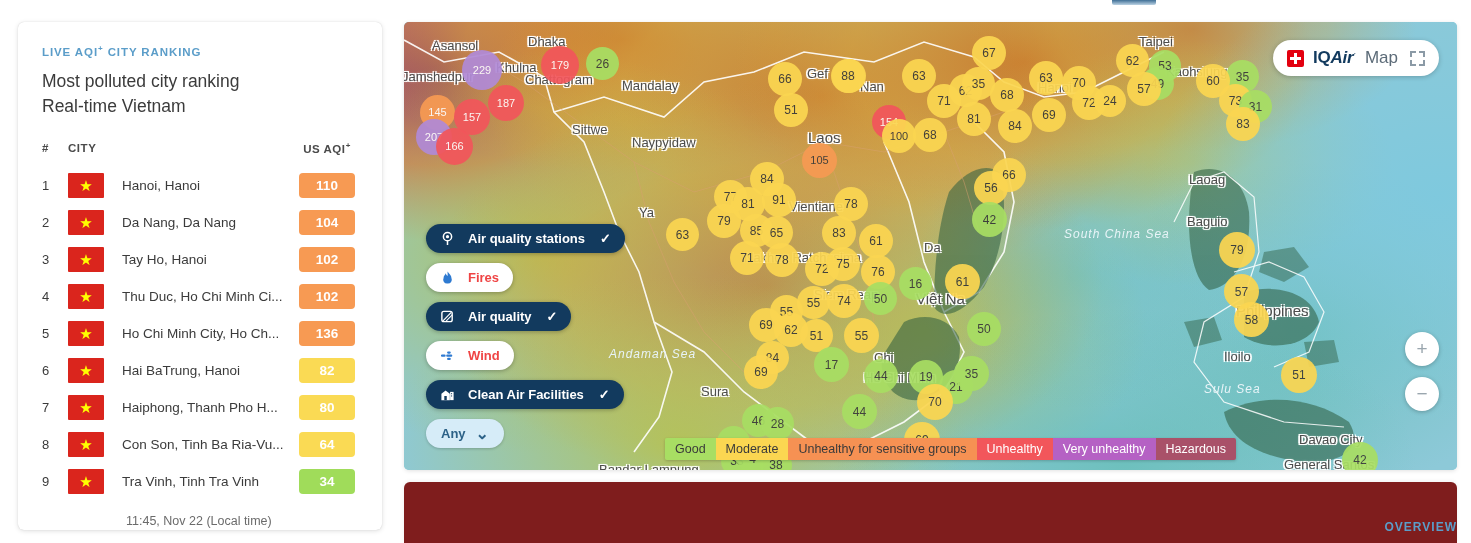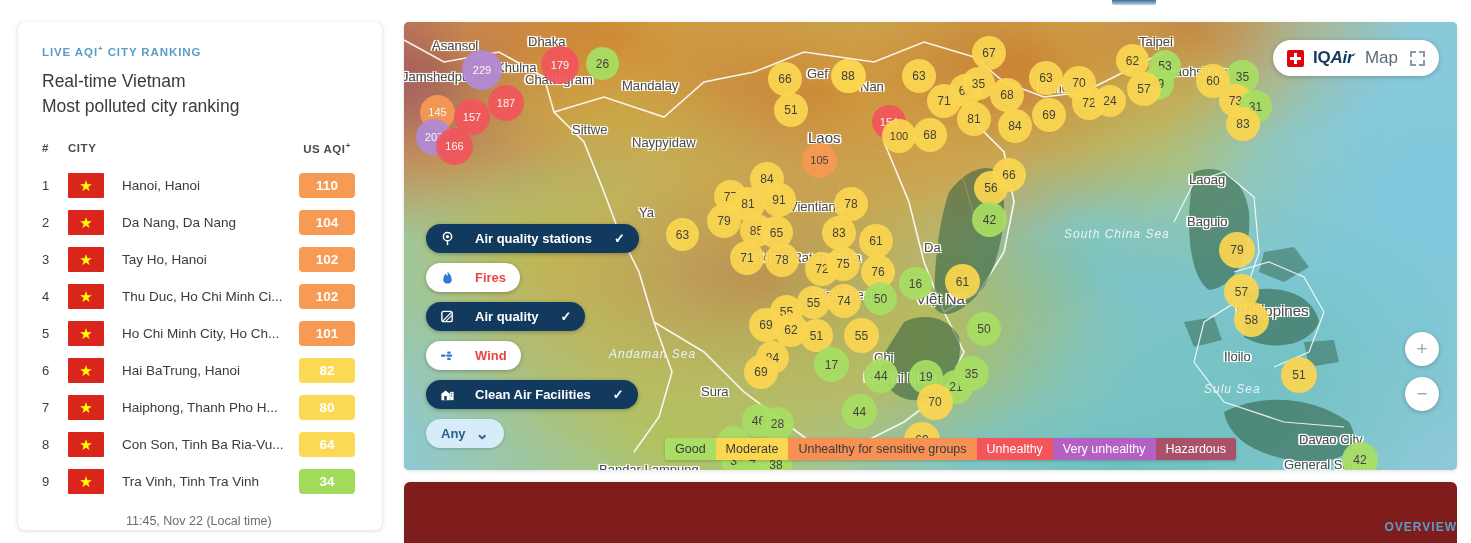--- a/index.html
+++ b/index.html
@@ -91,21 +91,21 @@
   }
   .plabel.sea {
     color:#e8f4f8; font-style: italic; font-size:12px;
     text-shadow: none; letter-spacing: 1px;
   }
   .plabel.big { font-size: 15px; }
 
   
   .layers { position: absolute; left: 22px; top: 202px; z-index: 6; }
   .pill {
-    display: inline-flex; align-items: center; gap: 20px;
+    display: inline-flex; align-items: center; gap: 13px;
     padding: 7px 14px; border-radius: 18px;
     font-size: 13px; font-weight: 700; margin-bottom: 10px;
     box-shadow: 0 1px 4px rgba(0,0,0,0.28); cursor: pointer;
     white-space: nowrap;
   }
   .pill.on { background: #123a5e; color: #ffffff; }
   .pill.off { background: #ffffff; color: #ef4444; font-weight: 600; }
   .pill .chk { font-size: 13px; font-weight: 700; margin-left: 2px; }
   .pill .ico { display:inline-flex; width:15px; height:15px; }
   .pillrow { display: block; }
@@ -184,22 +184,22 @@
 
 <div class="page">
 
   <div class="topstrip"></div>
 
   <div class="sidebar">
     <div class="kicker">
       <span>LIVE AQI</span><sup>+</sup><span> CITY RANKING</span>
     </div>
     <div class="title">
+      <div>Most polluted city ranking</div>
       <div>Real-time Vietnam</div>
-      <div>Most polluted city ranking</div>
     </div>
 
     <table class="tbl">
       <thead>
         <tr>
           <th class="c-rank">#</th>
           <th colspan="2">CITY</th>
           <th class="c-aqi"><span>US AQI</span><sup>+</sup></th>
         </tr>
       </thead>
@@ -255,21 +255,21 @@
           <tr>
             <td class="rank">5</td>
             <td class="flagcell">
               <div class="flag">
                 <span class="star">★</span>
               </div>
             </td>
             <td>
               <div class="cityname">Ho Chi Minh City, Ho Ch...</div>
             </td>
-            <td class="aqicell"><span class="aqi" style="background:#f79a53">101</span></td>
+            <td class="aqicell"><span class="aqi" style="background:#f79a53">136</span></td>
           </tr>
           <tr>
             <td class="rank">6</td>
             <td class="flagcell">
               <div class="flag">
                 <span class="star">★</span>
               </div>
             </td>
             <td>
               <div class="cityname">Hai BaTrung, Hanoi</div>

